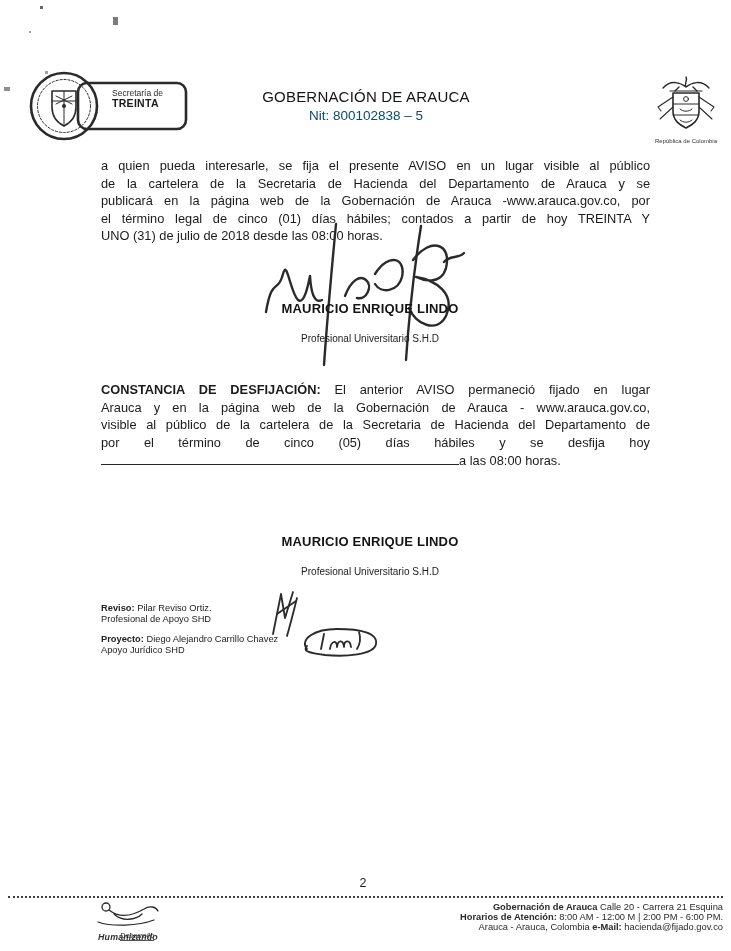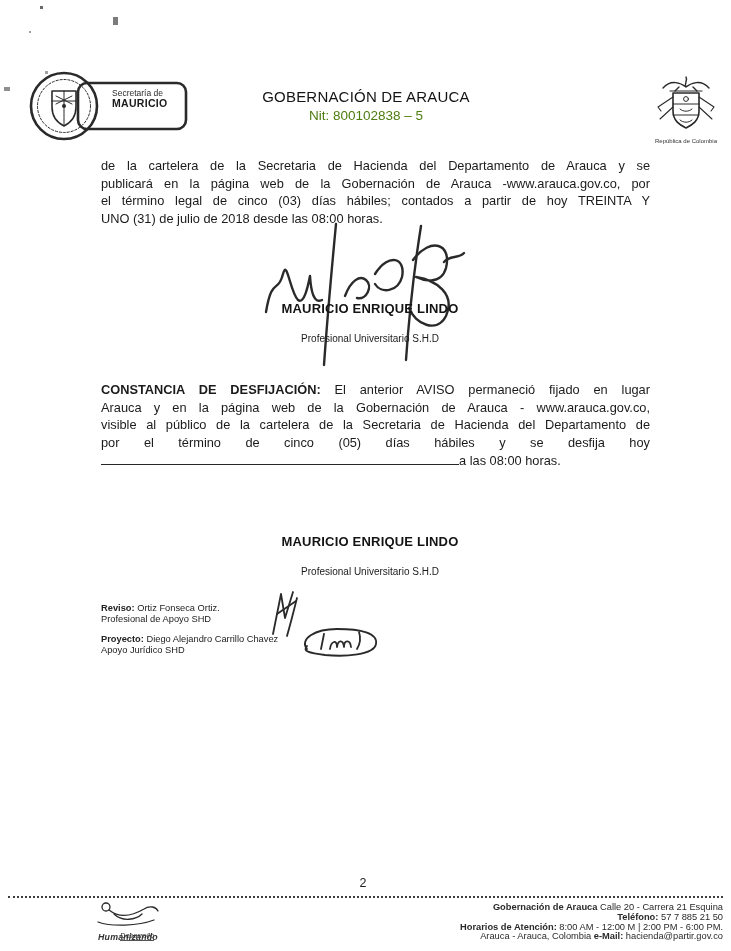--- a/index.html
+++ b/index.html
@@ -15,21 +15,21 @@
 
   
   .seal-left { left:28px; top:70px; width:162px; height:72px; }
   .seal-left svg { position:absolute; left:0; top:0; }
   .seal-left-text { position:absolute; left:84px; top:18px; width:78px; line-height:10px; }
   .seal-left-text .l1 { font-size:8.5px; color:#2a2a2a; }
   .seal-left-text .l2 { font-size:10.5px; font-weight:bold; letter-spacing:.3px; color:#1a1a1a; }
 
   .header-center { left:181px; top:88px; width:370px; text-align:center; }
   .header-title { font-size:15px; letter-spacing:.2px; color:#141414; }
-  .header-nit   { font-size:13.5px; margin-top:3px; color:#4d7c0f; }
+  .header-nit   { font-size:13.5px; margin-top:3px; color:#0c4a6e; }
 
   .seal-right { left:650px; top:76px; width:72px; height:70px; }
   .seal-right-caption { position:absolute; left:-8px; top:62px; width:88px; text-align:center;
     font-size:6px; color:#333; }
 
   
   .para { position:absolute; left:101px; width:549px; font-size:12.8px; line-height:17.5px;
     color:#1b1b1b; }
   .p1 { top:157px; }
   .p2 { top:381px; }
@@ -87,21 +87,21 @@
     <svg width="162" height="72" viewBox="0 0 162 72">
       <rect x="50" y="13" width="108" height="46" rx="9" fill="#fff" class="st" stroke-width="2.6"></rect>
       <circle cx="36" cy="36" r="33" fill="#fff" class="st" stroke-width="2.6"></circle>
       <circle cx="36" cy="36" r="26.5" class="st" stroke-width="1" stroke-dasharray="2.2 1.8"></circle>
       <path class="st" stroke-width="1.6" d="M 24,21 h 24 v 16 c 0,10 -6,16 -12,19 c -6,-3 -12,-9 -12,-19 z"></path>
       <path class="st" stroke-width="1" d="M 24,31 h 24 M 36,21 v 34 M 28,26 l 16,8 M 44,26 l -16,8"></path>
       <circle cx="36" cy="36" r="2" fill="#2a2a2a"></circle>
     </svg>
     <div class="seal-left-text">
       <div class="l1">Secretaría de</div>
-      <div class="l2">MAURICIO</div>
+      <div class="l2">TREINTA</div>
     </div>
   </div>
 
   <div class="abs header-center">
     <div class="header-title">GOBERNACIÓN DE ARAUCA</div>
     <div class="header-nit">Nit: 800102838 – 5</div>
   </div>
 
   <div class="abs seal-right">
     <svg width="72" height="62" viewBox="0 0 72 62">
@@ -110,23 +110,24 @@
       <path class="st" stroke-width="1.6" d="M 23,17 h 26 v 18 c 0,10 -7,14 -13,17 c -6,-3 -13,-7 -13,-17 z"></path>
       <path class="st" stroke-width="1" d="M 23,28 h 26 M 23,39 h 26"></path>
       <circle cx="36" cy="23" r="2.4" class="st" stroke-width="1"></circle>
       <path class="st" stroke-width="1.1" d="M 23,21 L 8,31 M 23,31 L 10,43 M 49,21 L 64,31 M 49,31 L 62,43 M 8,31 l 3,4 M 64,31 l -3,4"></path>
       <path class="st" stroke-width="1" d="M 30,33 c 3,3 9,3 12,0 M 30,44 c 3,3 9,3 12,0"></path>
     </svg>
     <div class="seal-right-caption">República de Colombia</div>
   </div>
 
   <div class="para p1">
+    <div class="line">a quien pueda interesarle, se fija el presente AVISO en un lugar visible al público</div>
     <div class="line">de la cartelera de la Secretaria de Hacienda del Departamento de Arauca y se</div>
     <div class="line">publicará en la página web de la Gobernación de Arauca -www.arauca.gov.co, por</div>
-    <div class="line">el término legal de cinco (03) días hábiles; contados a partir de hoy TREINTA Y</div>
+    <div class="line">el término legal de cinco (01) días hábiles; contados a partir de hoy TREINTA Y</div>
     <div class="line last">UNO  (31) de julio  de 2018 desde las 08:00 horas.</div>
   </div>
 
   <svg class="scribble scribble-1" viewBox="0 0 218 145">
     <g class="st" stroke="#151515" stroke-width="2.4">
       <path d="M 76,2 C 72,44 67,100 64,143"></path>
       <path d="M 6,90 C 12,54 18,72 23,52 C 27,36 30,70 38,78 C 44,83 48,64 50,54 C 51,70 54,82 62,78"></path>
       <path d="M 85,74 C 91,58 100,53 106,58 C 113,64 107,78 97,76"></path>
       <path d="M 115,52 C 129,30 146,36 142,55 C 138,70 121,72 115,62"></path>
       <path d="M 161,4 C 154,48 149,94 146,138"></path>
@@ -146,21 +147,21 @@
     <div class="line">por el término de cinco (05) días hábiles y se desfija hoy</div>
     <div class="line blank-row"><span class="blankline"></span><span>a las 08:00 horas.</span></div>
   </div>
 
   <div class="sigblock sig2">
     <div class="sig-name">MAURICIO ENRIQUE LINDO</div>
     <div class="sig-title">Profesional Universitario S.H.D</div>
   </div>
 
   <div class="abs approvals">
-    <div class="row"><span class="bold">Reviso:</span><span> Ortiz Fonseca Ortiz.</span></div>
+    <div class="row"><span class="bold">Reviso:</span><span> Pilar Reviso Ortiz.</span></div>
     <div class="row">Profesional de Apoyo SHD</div>
     <div class="gap"></div>
     <div class="row"><span class="bold">Proyecto:</span><span> Diego Alejandro Carrillo Chavez</span></div>
     <div class="row">Apoyo Jurídico SHD</div>
   </div>
 
   <svg class="scribble scribble-reviso" viewBox="0 0 34 50">
     <g class="st" stroke="#151515" stroke-width="1.8">
       <path d="M 7,46 L 15,6 L 19,30 L 27,4"></path>
       <path d="M 11,26 L 30,13"></path>
@@ -188,18 +189,17 @@
         <path d="M 22,14 C 30,22 44,20 50,14"></path>
         <path d="M 6,22 C 20,27 46,26 62,20"></path>
       </g>
     </svg>
     <div class="brand-l1">Humanizando</div>
     <div class="brand-l2">Desarrollo</div>
   </div>
 
   <div class="abs footer-right">
     <div><span class="bold">Gobernación de Arauca</span><span> Calle 20 - Carrera 21 Esquina</span></div>
-    <div><span class="bold">Teléfono:</span><span> 57 7 885 21 50</span></div>
     <div><span class="bold">Horarios de Atención:</span><span> 8:00 AM - 12:00 M | 2:00 PM - 6:00 PM.</span></div>
-    <div><span>Arauca - Arauca, Colombia  </span><span class="bold">e-Mail:</span><span> hacienda@partir.gov.co</span></div>
+    <div><span>Arauca - Arauca, Colombia  </span><span class="bold">e-Mail:</span><span> hacienda@fijado.gov.co</span></div>
   </div>
 
 </div>
 
 </body></html>

